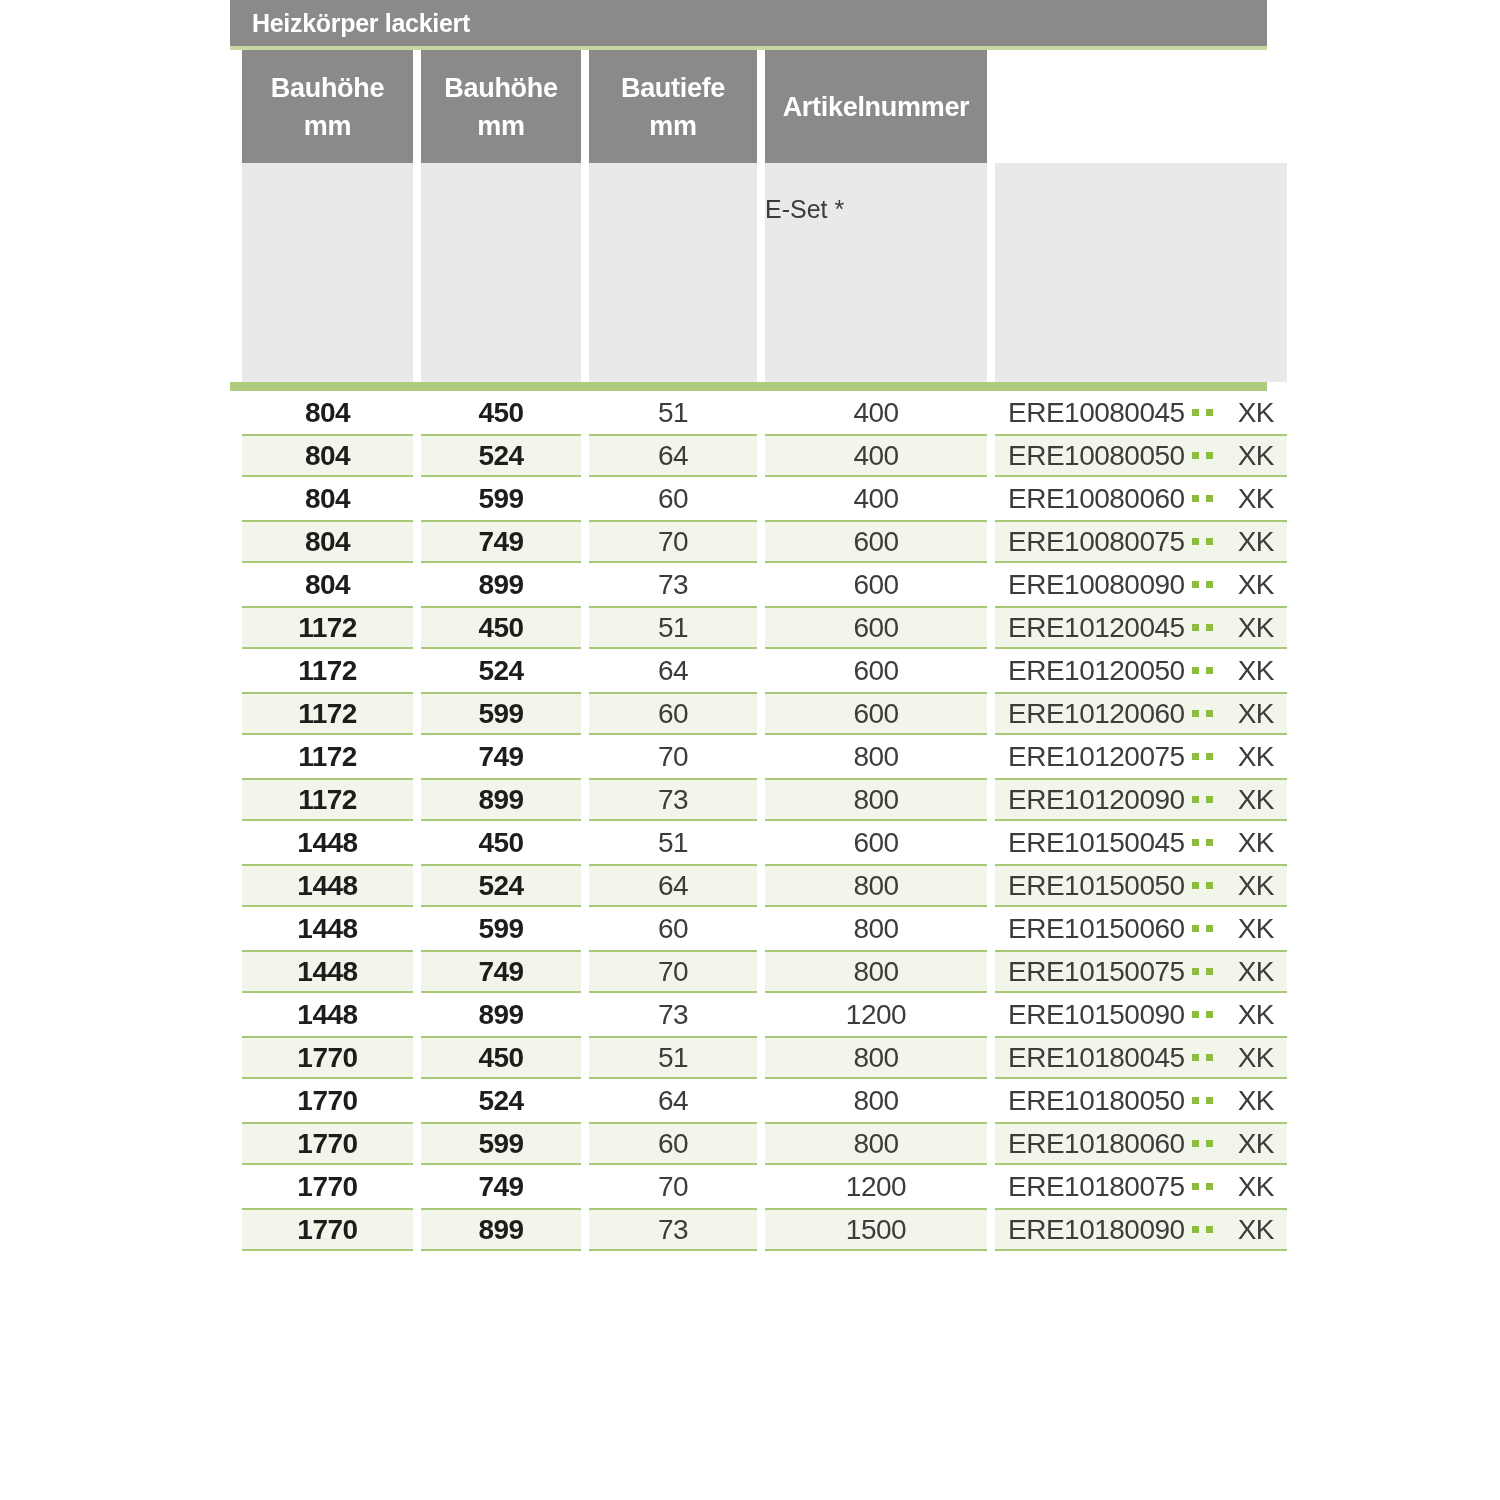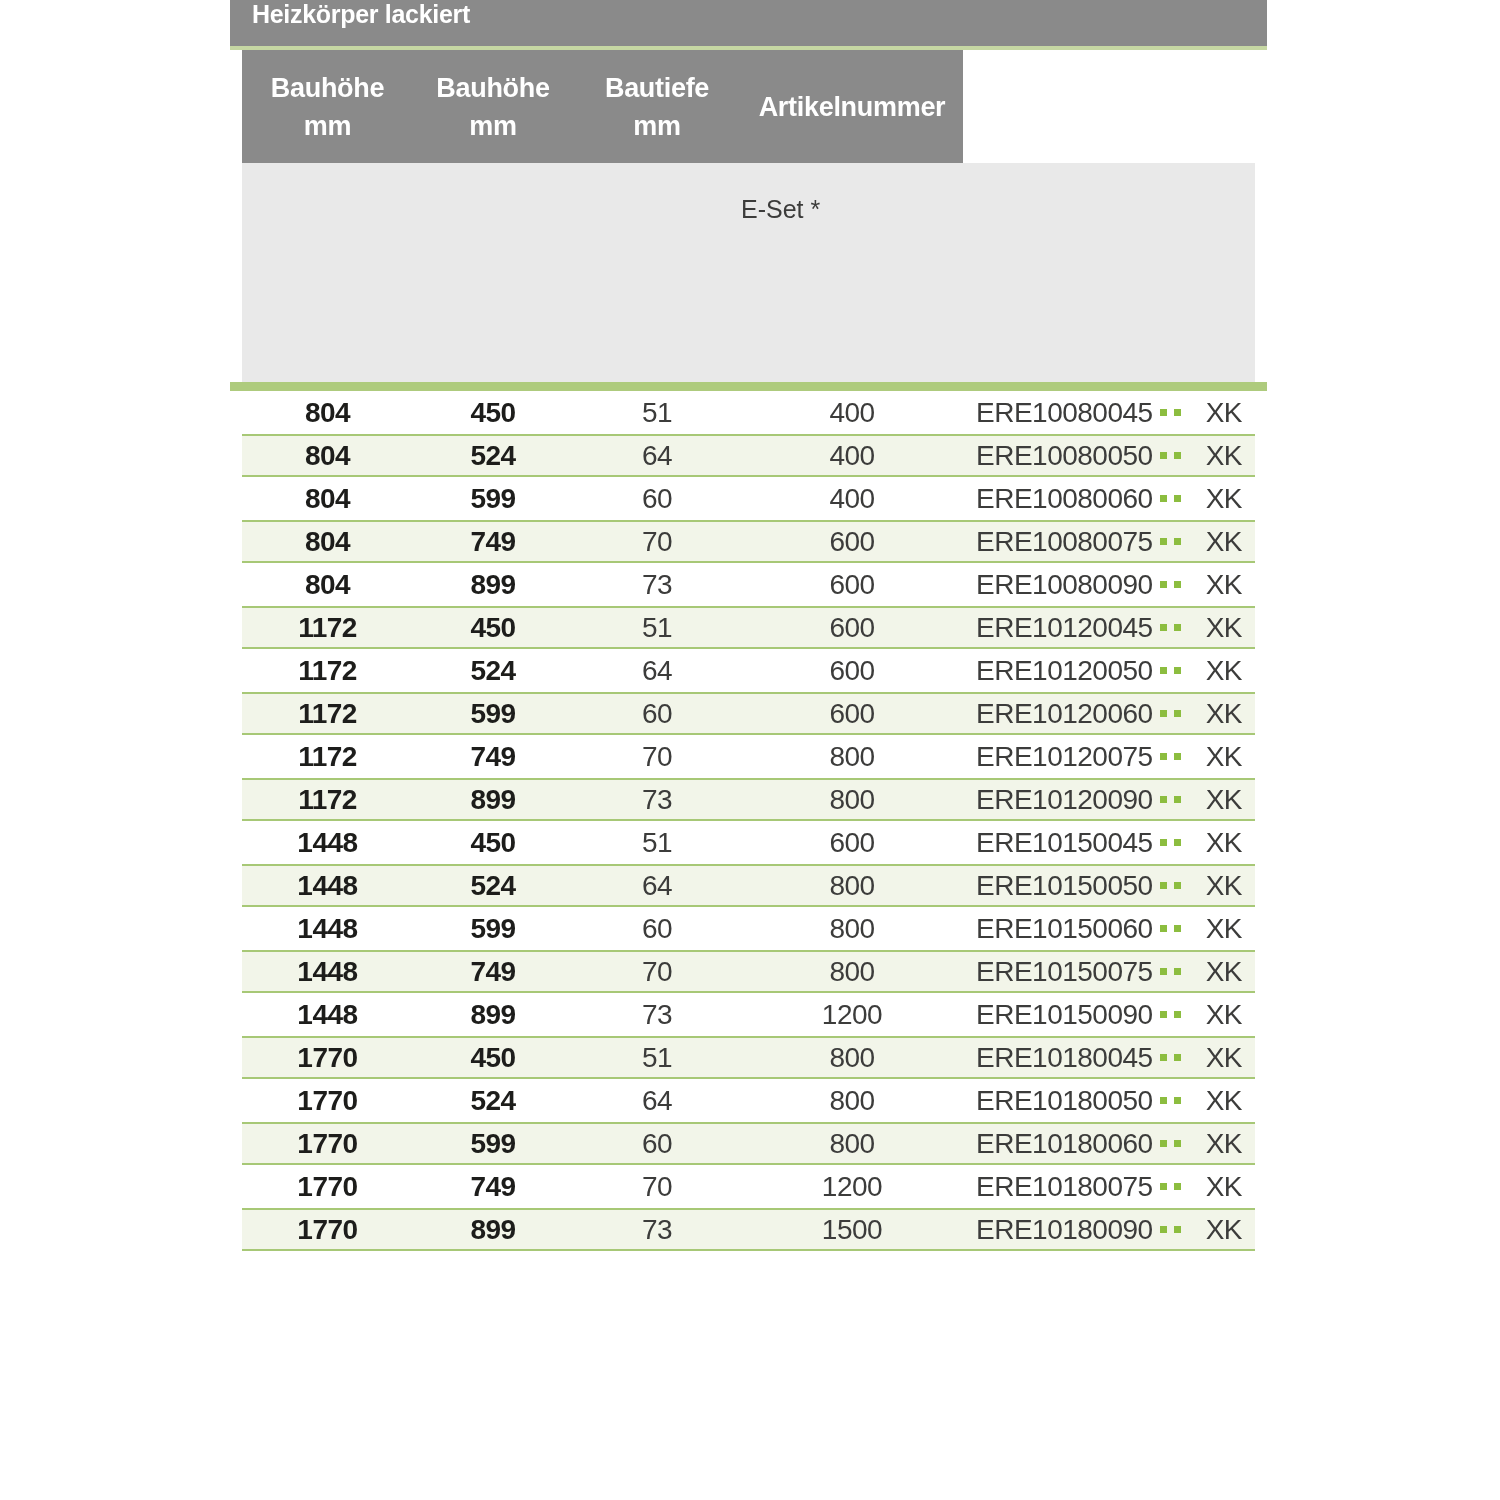--- a/index.html
+++ b/index.html
@@ -19,39 +19,39 @@
     position: absolute;
     left: 230px;
     top: 0;
     width: 1037px;
   }
   
   .title-bar {
     height: 46px;
     background: #8a8a8a;
     display: flex;
-    align-items: flex-start;
+    align-items: center;
     padding-left: 22px;
     box-sizing: border-box;
   }
   .title-bar span {
     color: #ffffff;
     font-size: 25px;
     font-weight: bold;
     letter-spacing: -0.3px;
   }
   .thin-line {
     height: 4px;
     background: #c6d7a3;
   }
   
   .grid {
     display: grid;
     grid-template-columns: 171px 160px 168px 222px 292px;
-    column-gap: 0;
+    column-gap: 8px;
     padding-left: 12px;
   }
   
   .col-headers {
     height: 113px;
   }
   .col-header-cell {
     background: #8a8a8a;
     display: flex;
     flex-direction: column;

